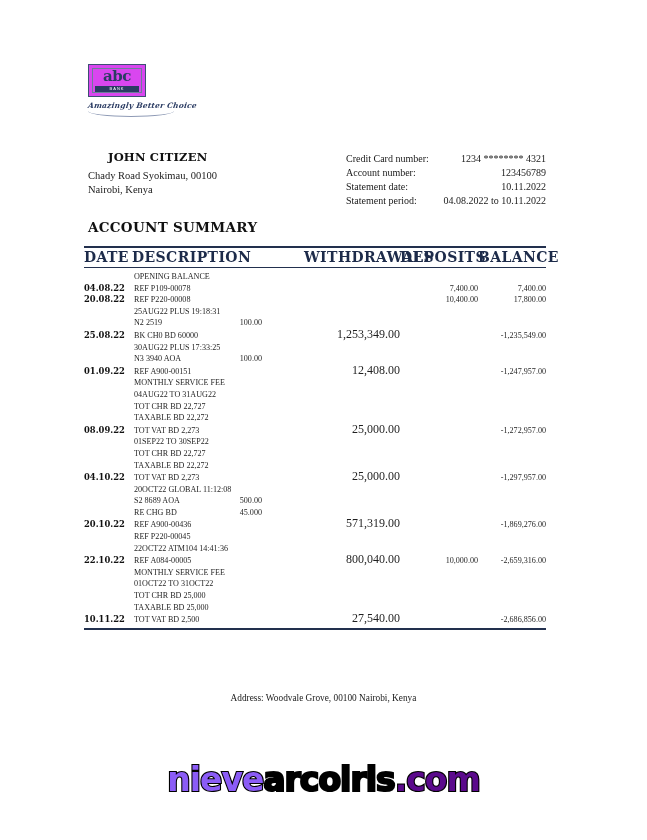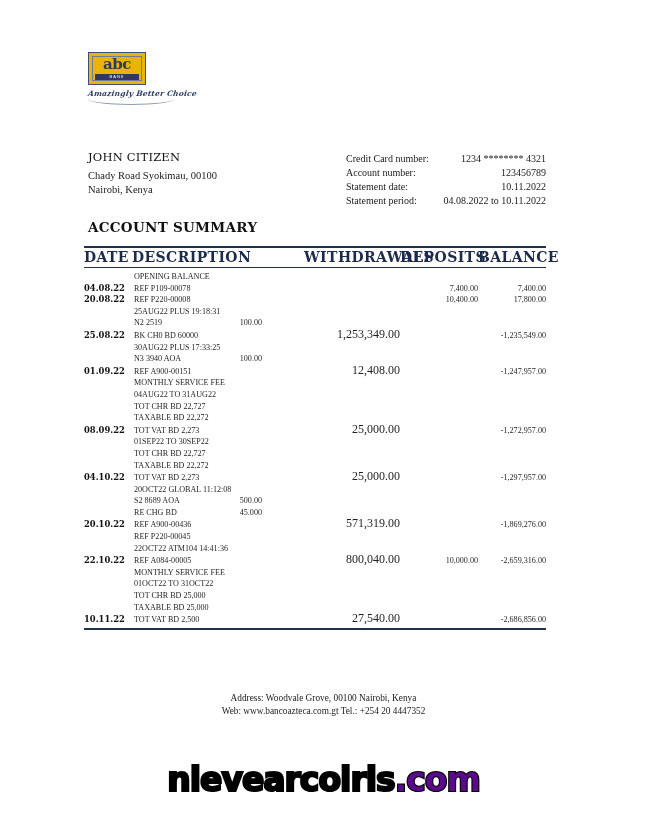--- a/index.html
+++ b/index.html
@@ -29,21 +29,22 @@
     left: 88px;
     top: 52px;
     width: 120px;
   }
   .logo-frame {
     width: 58px;
     height: 33px;
     border: 1.5px solid #3d4f73;
     box-sizing: border-box;
     position: relative;
-    background: #eab308;
+    background: #d946ef;
+    margin-top: 12px;
   }
   .logo-inner {
     position: absolute;
     left: 3px; top: 3px; right: 3px; bottom: 3px;
     border: 1px solid #6d7c9c;
     box-sizing: border-box;
   }
   .logo-abc {
     position: absolute;
     left: 0; right: 0;
@@ -89,25 +90,26 @@
   }
 
   
   .cust-block {
     position: absolute;
     left: 88px;
     top: 150px;
   }
   .cust-name {
     font-family: "DejaVu Serif", serif;
-    font-weight: 400;
+    font-weight: 700;
     font-size: 11.5px;
     letter-spacing: 0.2px;
     color: #111111;
     margin-bottom: 5px;
+    margin-left: 20px;
   }
   .cust-line {
     font-size: 10.5px;
     line-height: 14px;
     color: #1a1a1a;
   }
 
   .acct-block {
     position: absolute;
     left: 346px;
@@ -527,20 +529,19 @@
           <div class="td-with">27,540.00</div>
           <div class="td-dep"></div>
           <div class="td-bal">-2,686,856.00</div>
         </div>
       </div>
     <div class="rule-bottom"></div>
   </div>
 
   <div class="footer">
     <div class="footer-line">Address: Woodvale Grove, 00100 Nairobi, Kenya</div>
-    <div class="footer-line">Web: www.bancoazteca.com.gt Tel.: +254 20 4447352</div>
   </div>
 
   <div class="watermark">
-    <span class="wm-part wm-1" style="color: #000000;">nieve</span><span class="wm-part wm-2" style="color: #000000;">arcoiris</span><span class="wm-part wm-3" style="color: rgb(91, 10, 140);">.com</span>
+    <span class="wm-part wm-1" style="color: #8b5cf6;">nieve</span><span class="wm-part wm-2" style="color: #000000;">arcoiris</span><span class="wm-part wm-3" style="color: rgb(91, 10, 140);">.com</span>
   </div>
 
 </div>
 
 </body></html>

